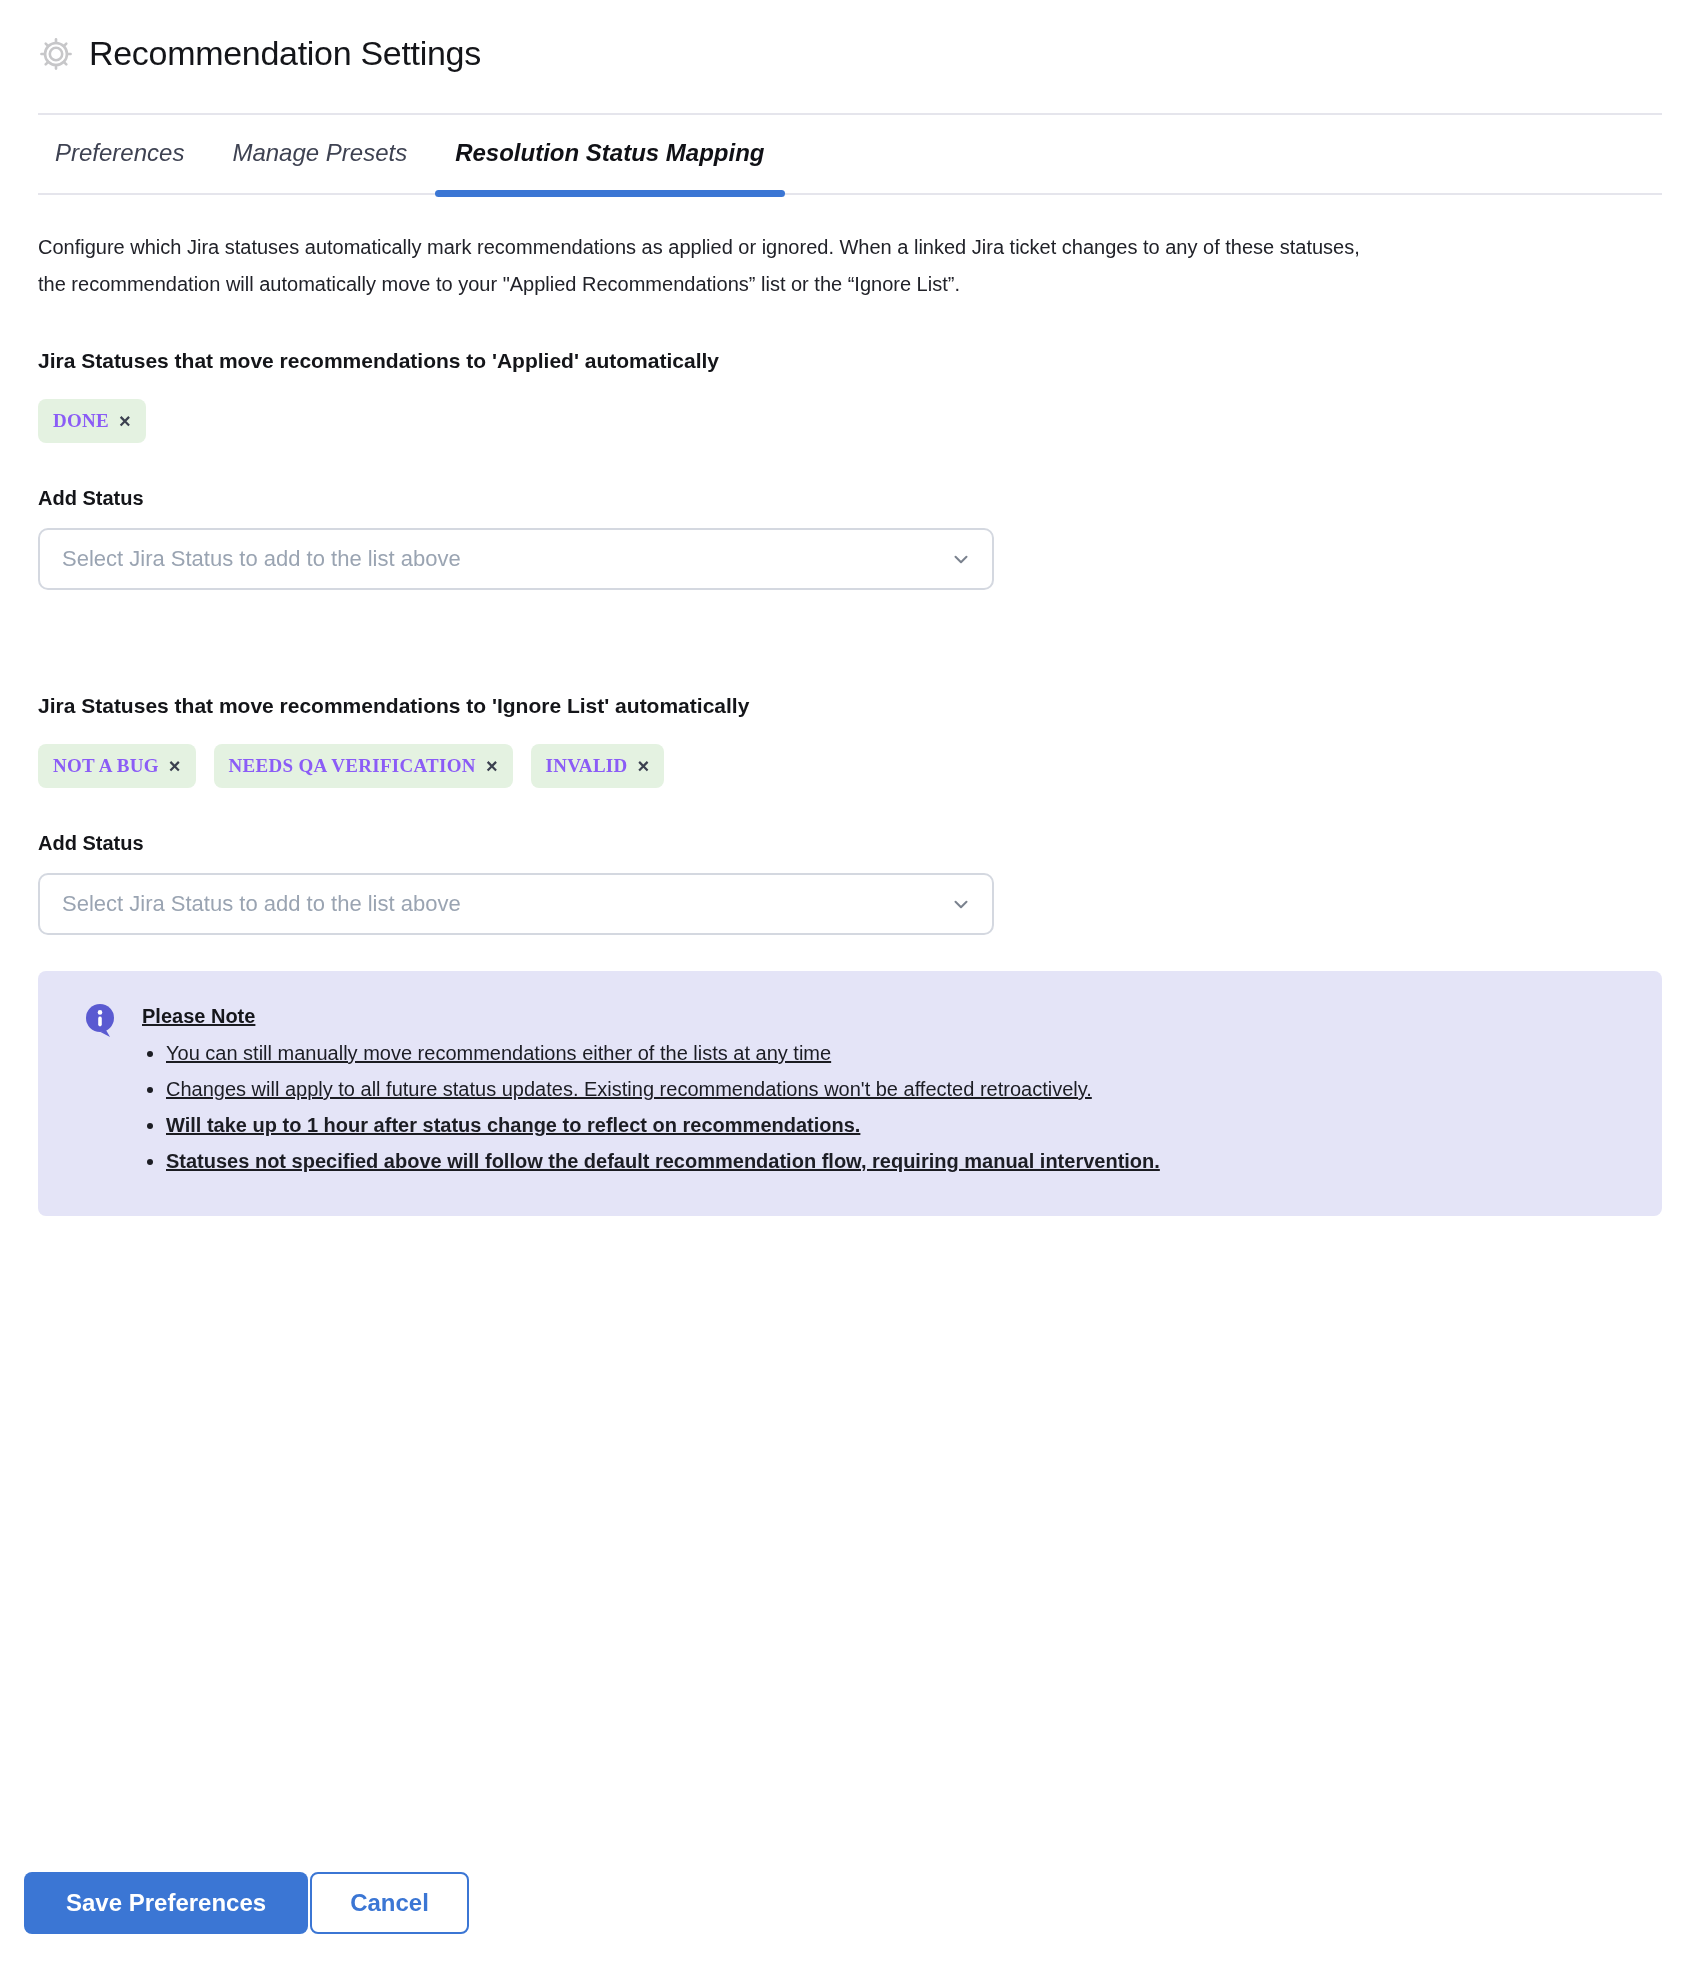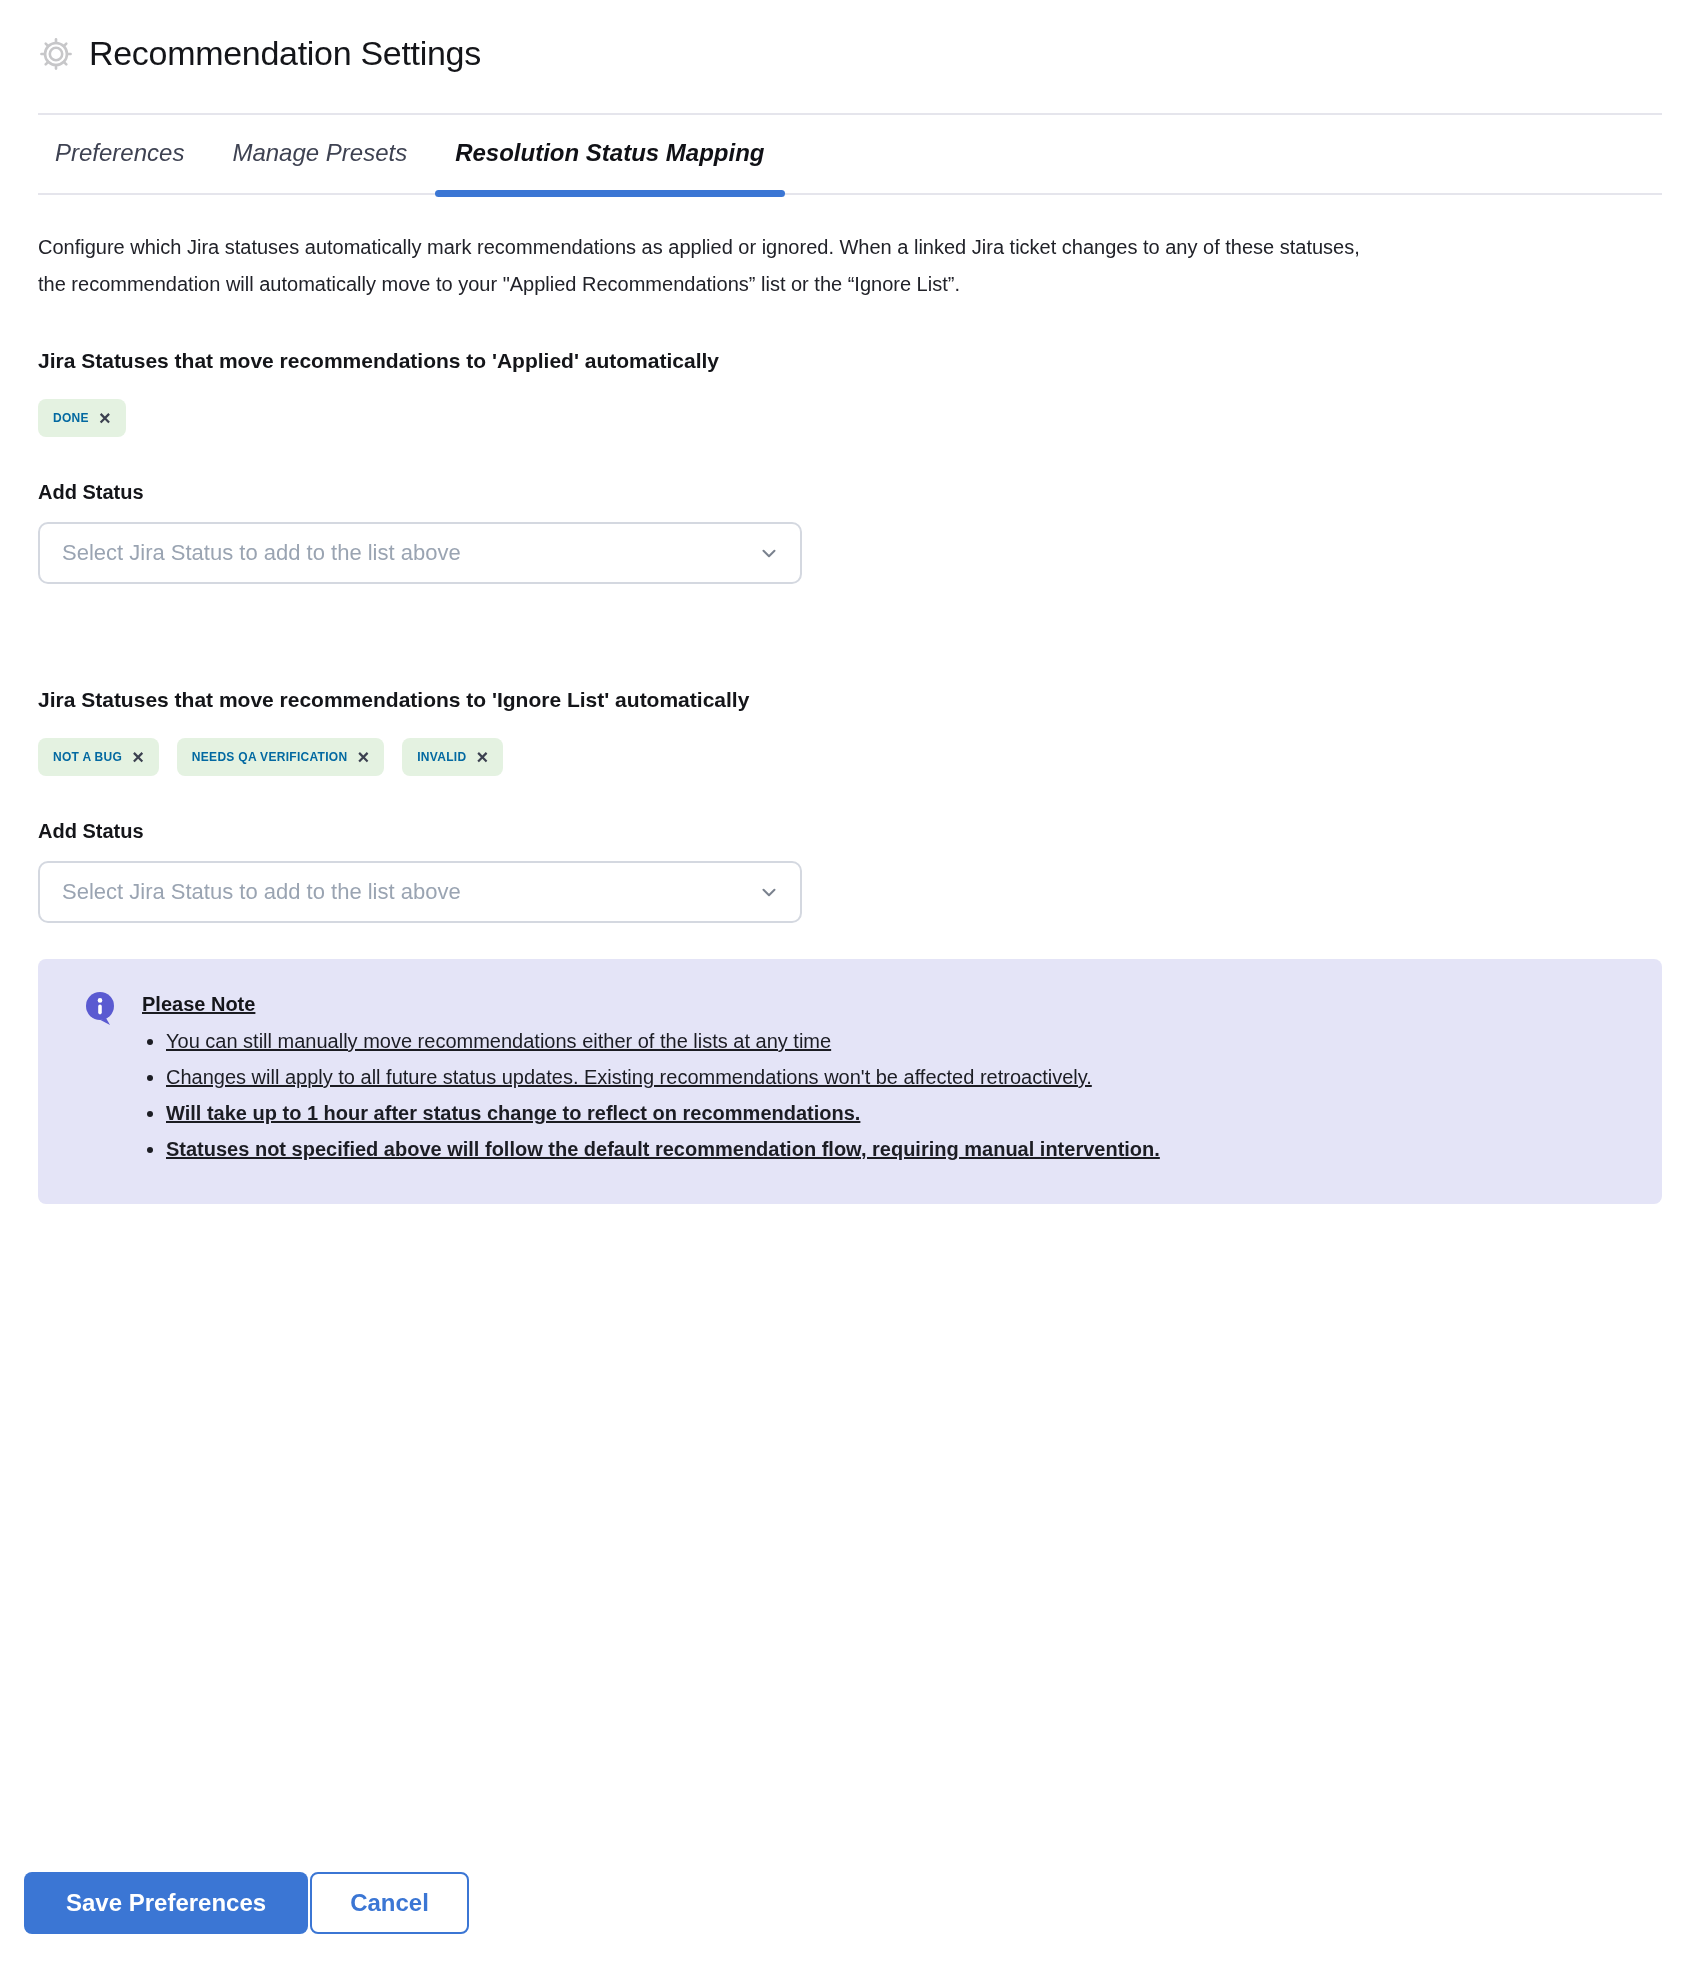--- a/index.html
+++ b/index.html
@@ -21,25 +21,25 @@
   .tab.active::after { content:""; position:absolute; left:-20px; right:-20px; bottom:-4px; height:7px; border-radius:4px; background:#3b76d4; }
 
   
   .description { margin-top:34px; max-width:1345px; font-size:20px; line-height:37px; color:#212229; }
 
   
   .section-heading { margin-top:46px; font-size:21px; font-weight:700; color:#141519; }
   .section-heading.second { margin-top:104px; }
   .tag-row { display:flex; gap:18px; margin-top:26px; }
   .tag { display:inline-flex; align-items:center; gap:10px; background:#e4f2e1; border-radius:8px; padding:11px 15px; }
-  .tag .tag-label { font-size:12px; font-weight:700; color:#0369a1; letter-spacing:0.3px; }
+  .tag .tag-label { font-size:19px; font-weight:700; color:#8b5cf6; letter-spacing:0.3px;font-family:Liberation Serif, serif; }
   .tag .tag-x { font-size:20px; font-weight:700; color:#3c4150; line-height:16px; cursor:pointer; }
 
   .add-status-label { margin-top:44px; font-size:20px; font-weight:700; color:#141519; }
-  .select-box { margin-top:18px; width:764px; height:62px; border:2px solid #d4d8e0; border-radius:10px;
+  .select-box { margin-top:18px; width:956px; height:62px; border:2px solid #d4d8e0; border-radius:10px;
                 display:flex; align-items:center; justify-content:space-between; padding:0 20px 0 22px;
                 background:#fff; cursor:pointer; }
   .select-box .placeholder { font-size:22px; color:#9aa4b2; }
   .chevron { width:22px; height:22px; }
 
   
   .note-box { margin-top:36px; width:1624px; border-radius:8px; background:#e4e4f7; padding:30px 34px 42px; display:flex; gap:24px;text-decoration:underline; }
   .note-icon { width:34px; height:36px; flex:0 0 auto; margin-left:12px; margin-top:2px; }
   .note-content { flex:1; }
   .note-title { font-size:20px; font-weight:700; color:#15161b; padding-top:4px; }

